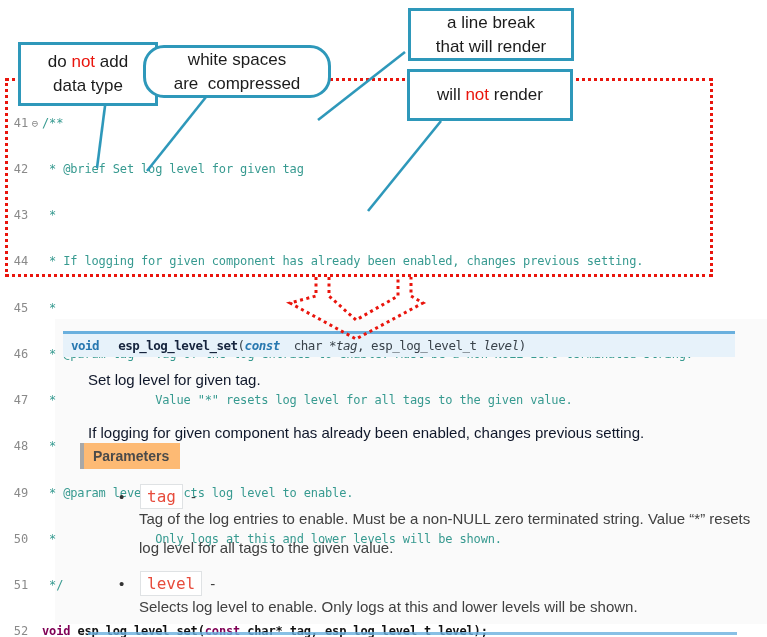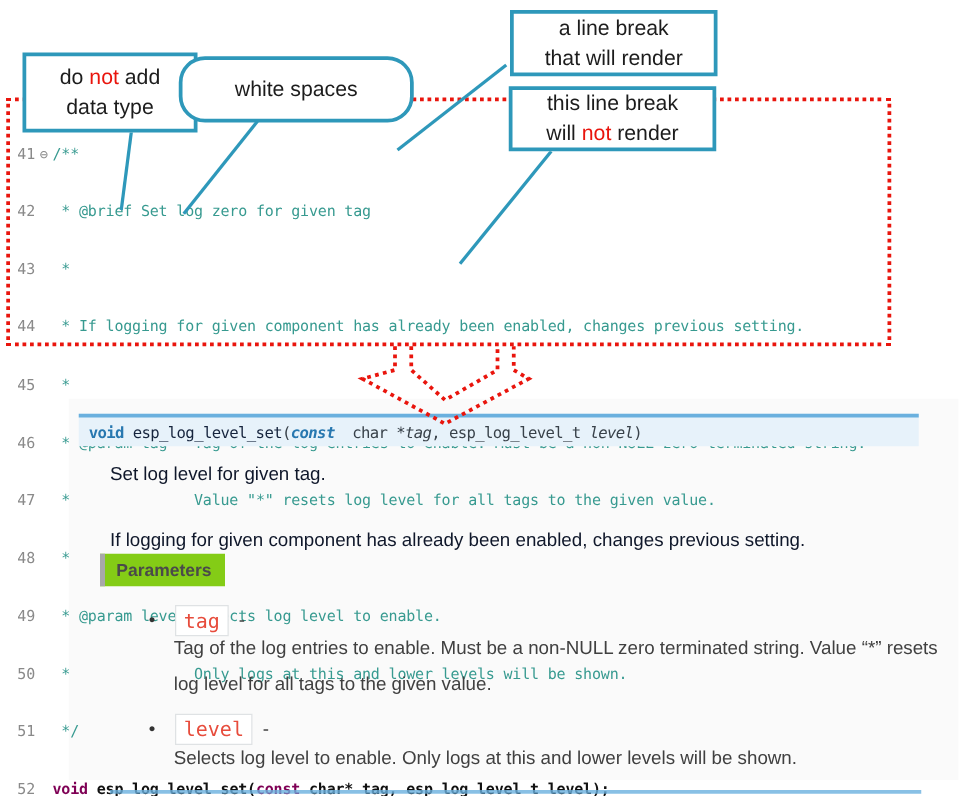--- a/index.html
+++ b/index.html
@@ -56,29 +56,29 @@
   .sigbar {
     position: absolute; z-index: 2;
     left: 63px; top: 331px; width: 672px; height: 26px;
     background: #e7f2fa; border-top: 3px solid #6ab0de;
     display: flex; align-items: center; padding-left: 8px;
     font-family: "DejaVu Sans Mono", "Liberation Mono", monospace;
     font-size: 12.5px; letter-spacing: -0.5px; white-space: pre;
   }
   .seg-sigkw   { color: #2878b0; font-weight: bold; }
   .seg-sigkwi  { color: #2878b0; font-weight: bold; font-style: italic; }
-  .seg-signame { color: #16243d; font-weight: normal; }
+  .seg-signame { color: #16243d; font-weight: bold; margin-left: 12px; }
   .seg-sigplain{ color: #39424a; }
   .seg-sigarg  { color: #39424a; font-style: italic; text-align: center; }
 
   .doc-text { position: absolute; z-index: 2; color: #0f172a; font-size: 15px; }
   .params-label {
     position: absolute; z-index: 2;
     left: 80px; top: 443px;
-    background: #84cc16; border-left: 4px solid #a8a8a8;
+    background: #fdba74; border-left: 4px solid #a8a8a8;
     padding: 5px 11px 5px 9px;
     font-weight: bold; font-size: 14px; color: #4a4a4a;
   }
   .param-head { position: absolute; z-index: 2; display: flex; align-items: center; }
   .bullet { color: #333; font-size: 15px; width: 21px; }
   .param-chip {
     font-family: "DejaVu Sans Mono", "Liberation Mono", monospace;
     font-size: 16px; color: #e74c3c;
     background: #fff; border: 1px solid #dfe2e4;
     padding: 2px 6px;
@@ -96,21 +96,21 @@
 <body>
 
 <div class="stage">
 
   <div class="docpanel"></div>
 
   <div class="red-rect"></div>
 
   <div class="editor">
     <div class="code-line"><span class="lnum">41</span><span class="fold">⊖</span><span class="ctext"><span class="seg-comment">/**</span></span></div>
-    <div class="code-line"><span class="lnum">42</span><span class="fold"></span><span class="ctext"><span class="seg-comment"> * @brief Set log zero for given tag</span></span></div>
+    <div class="code-line"><span class="lnum">42</span><span class="fold"></span><span class="ctext"><span class="seg-comment"> * @brief Set log level for given tag</span></span></div>
     <div class="code-line"><span class="lnum">43</span><span class="fold"></span><span class="ctext"><span class="seg-comment"> *</span></span></div>
     <div class="code-line"><span class="lnum">44</span><span class="fold"></span><span class="ctext"><span class="seg-comment"> * If logging for given component has already been enabled, changes previous setting.</span></span></div>
     <div class="code-line"><span class="lnum">45</span><span class="fold"></span><span class="ctext"><span class="seg-comment"> *</span></span></div>
     <div class="code-line"><span class="lnum">46</span><span class="fold"></span><span class="ctext"><span class="seg-comment"> * @param tag   Tag of the log entries to enable. Must be a non-NULL zero terminated string.</span></span></div>
     <div class="code-line"><span class="lnum">47</span><span class="fold"></span><span class="ctext"><span class="seg-comment"> *              Value "*" resets log level for all tags to the given value.</span></span></div>
     <div class="code-line"><span class="lnum">48</span><span class="fold"></span><span class="ctext"><span class="seg-comment"> *</span></span></div>
     <div class="code-line"><span class="lnum">49</span><span class="fold"></span><span class="ctext"><span class="seg-comment"> * @param level Selects log level to enable.</span></span></div>
     <div class="code-line"><span class="lnum">50</span><span class="fold"></span><span class="ctext"><span class="seg-comment"> *              Only logs at this and lower levels will be shown.</span></span></div>
     <div class="code-line"><span class="lnum">51</span><span class="fold"></span><span class="ctext"><span class="seg-comment"> */</span></span></div>
     <div class="code-line"><span class="lnum">52</span><span class="fold"></span><span class="ctext"><span class="seg-kw">void</span><span class="seg-code"> esp_log_level_set(</span><span class="seg-kw">const</span><span class="seg-code"> char* tag, esp_log_level_t level);</span></span></div>
@@ -124,27 +124,27 @@
     <polyline points="316,277 316,296 290,303 356,339 423,303 411,296 411,277" fill="none" stroke="#e9150d" stroke-width="3" stroke-dasharray="3 3.5"></polyline>
     <polyline points="329,277 329,296 356,320 398,296 398,277" fill="none" stroke="#e9150d" stroke-width="3" stroke-dasharray="3 3.5"></polyline>
   </svg>
 
   <div class="callout" style="left:18px; top:10px; width:140px; height:64px;margin-top:32px;">
     <div class="cl-line"><span>do </span><span class="seg-red">not</span><span> add</span></div>
     <div class="cl-line"><span>data type</span></div>
   </div>
   <div class="callout" style="left:143px; top:45px; width:188px; height:53px;border-radius:21px;">
     <div class="cl-line"><span>white spaces</span></div>
+    <div class="cl-line"><span>are  compressed</span></div>
   </div>
   <div class="callout" style="left:408px; top:8px; width:166px; height:53px;">
     <div class="cl-line"><span>a line break</span></div>
     <div class="cl-line"><span>that will render</span></div>
   </div>
   <div class="callout" style="left:407px; top:69px; width:166px; height:52px;">
-    <div class="cl-line"><span>this line break</span></div>
     <div class="cl-line"><span>will </span><span class="seg-red">not</span><span> render</span></div>
   </div>
 
   <div class="sigbar">
     <span><span class="seg-sigkw">void </span><span class="seg-signame">esp_log_level_set</span><span class="seg-sigplain">(</span><span class="seg-sigkwi">const</span><span class="seg-sigplain">  char </span><span class="seg-sigarg">*tag</span><span class="seg-sigplain">, </span><span class="seg-sigplain">esp_log_level_t </span><span class="seg-sigarg">level</span><span class="seg-sigplain">)</span></span>
   </div>
 
   <div class="doc-text" style="left:88px; top:371px;">Set log level for given tag.</div>
   <div class="doc-text" style="left:88px; top:424px;">If logging for given component has already been enabled, changes previous setting.</div>
 

